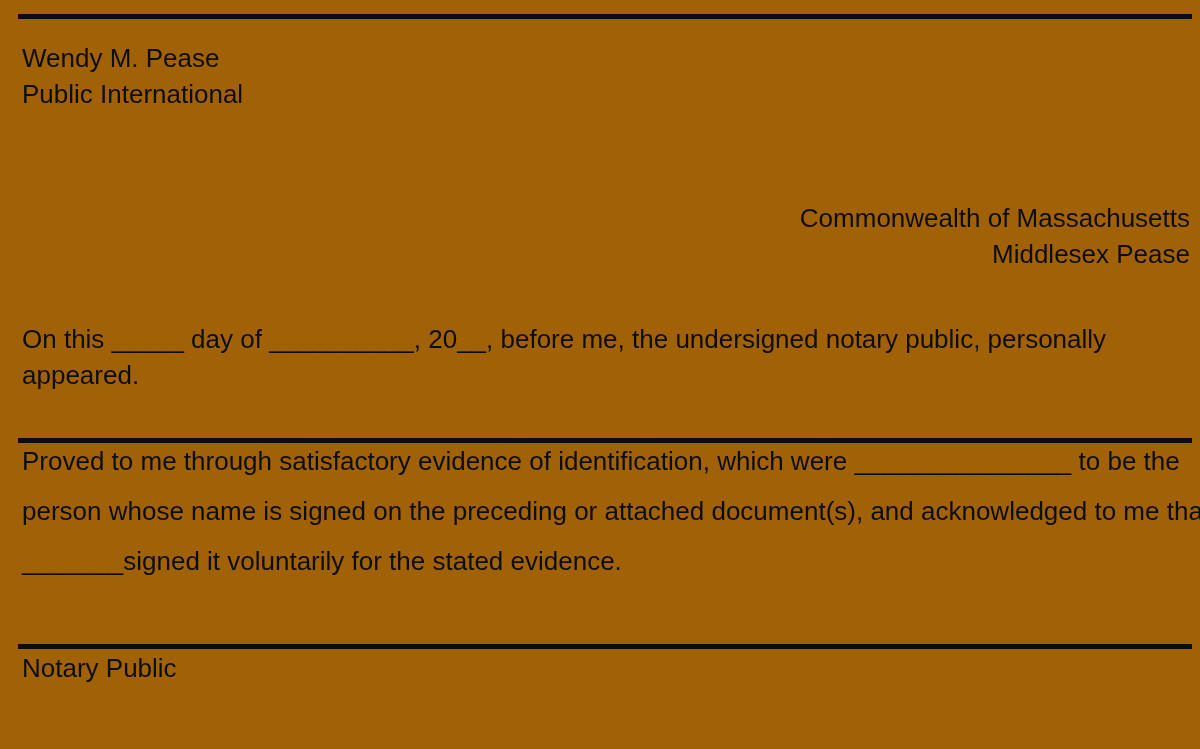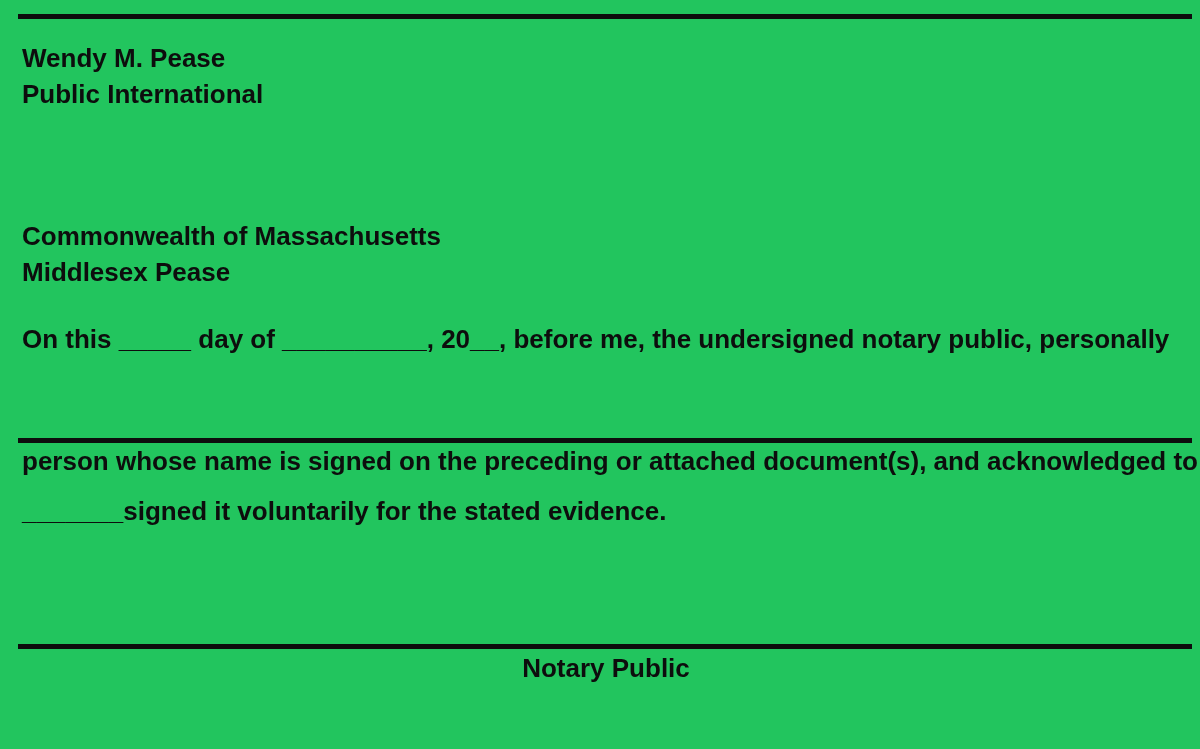--- a/index.html
+++ b/index.html
@@ -4,52 +4,51 @@
 <style>
   html, body {
     margin: 0;
     padding: 0;
     background: #ffffff;
   }
   .page {
     position: relative;
     width: 1200px;
     height: 749px;
-    background: #22c55e;
+    background: #a16207;
     font-family: "Liberation Sans", sans-serif;
     color: #0d0d0d;
     overflow: hidden;
-    font-weight: bold;
   }
   .rule {
     position: absolute;
     left: 18px;
     width: 1174px;
     height: 5px;
     background: #0d0d0d;
   }
   .rule-top    { top: 14px; }
   .rule-middle { top: 438px; }
   .rule-bottom { top: 644px; }
   .textblock {
     position: absolute;
     left: 22px;
     right: 10px;
     font-size: 26px;
     line-height: 36px;
     white-space: nowrap;
   }
   .signature-block    { top: 40px; }
-  .location-block     { top: 218px; }
+  .location-block     { top: 200px; text-align: right; }
   .acknowledgment-block { top: 321px; }
   .evidence-block {
     top: 436px;
     line-height: 50px;
   }
-  .notary-block { top: 650px; text-align: center; }
+  .notary-block { top: 650px; }
   .line { white-space: pre; }
 </style>
 </head>
 <body>
 
 <div class="page">
 
   <div class="rule rule-top"></div>
 
   <div class="textblock signature-block">
@@ -57,25 +56,27 @@
     <div class="line">Public International</div>
   </div>
 
   <div class="textblock location-block">
     <div class="line">Commonwealth of Massachusetts</div>
     <div class="line">Middlesex Pease</div>
   </div>
 
   <div class="textblock acknowledgment-block">
     <div class="line">On this _____ day of __________, 20__, before me, the undersigned notary public, personally</div>
+    <div class="line">appeared.</div>
   </div>
 
   <div class="rule rule-middle"></div>
 
   <div class="textblock evidence-block">
+    <div class="line">Proved to me through satisfactory evidence of identification, which were _______________ to be the</div>
     <div class="line">person whose name is signed on the preceding or attached document(s), and acknowledged to me that</div>
     <div class="line">_______signed it voluntarily for the stated evidence.</div>
   </div>
 
   <div class="rule rule-bottom"></div>
 
   <div class="textblock notary-block">
     <div class="line">Notary Public</div>
   </div>
 

